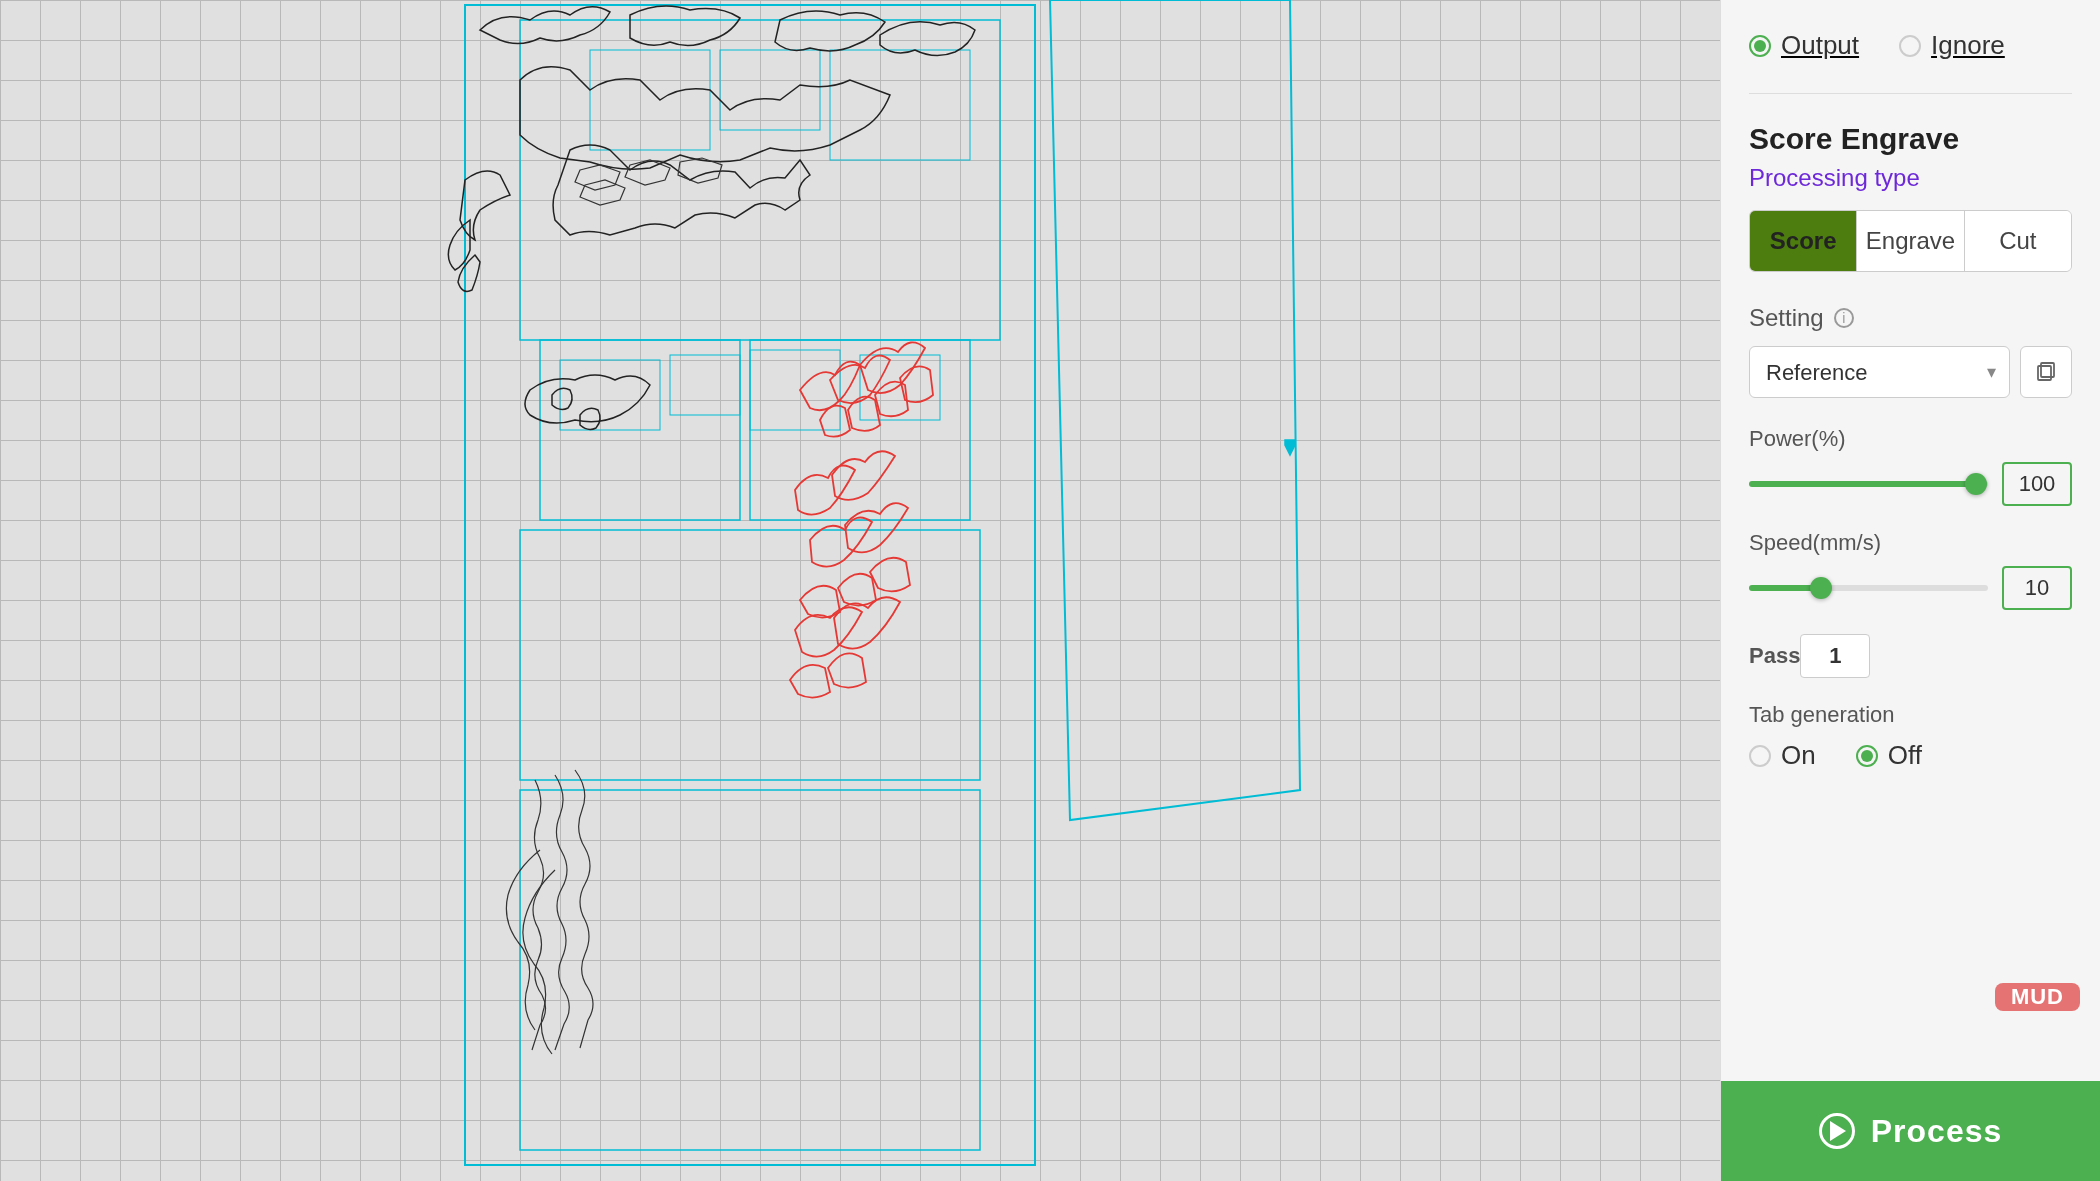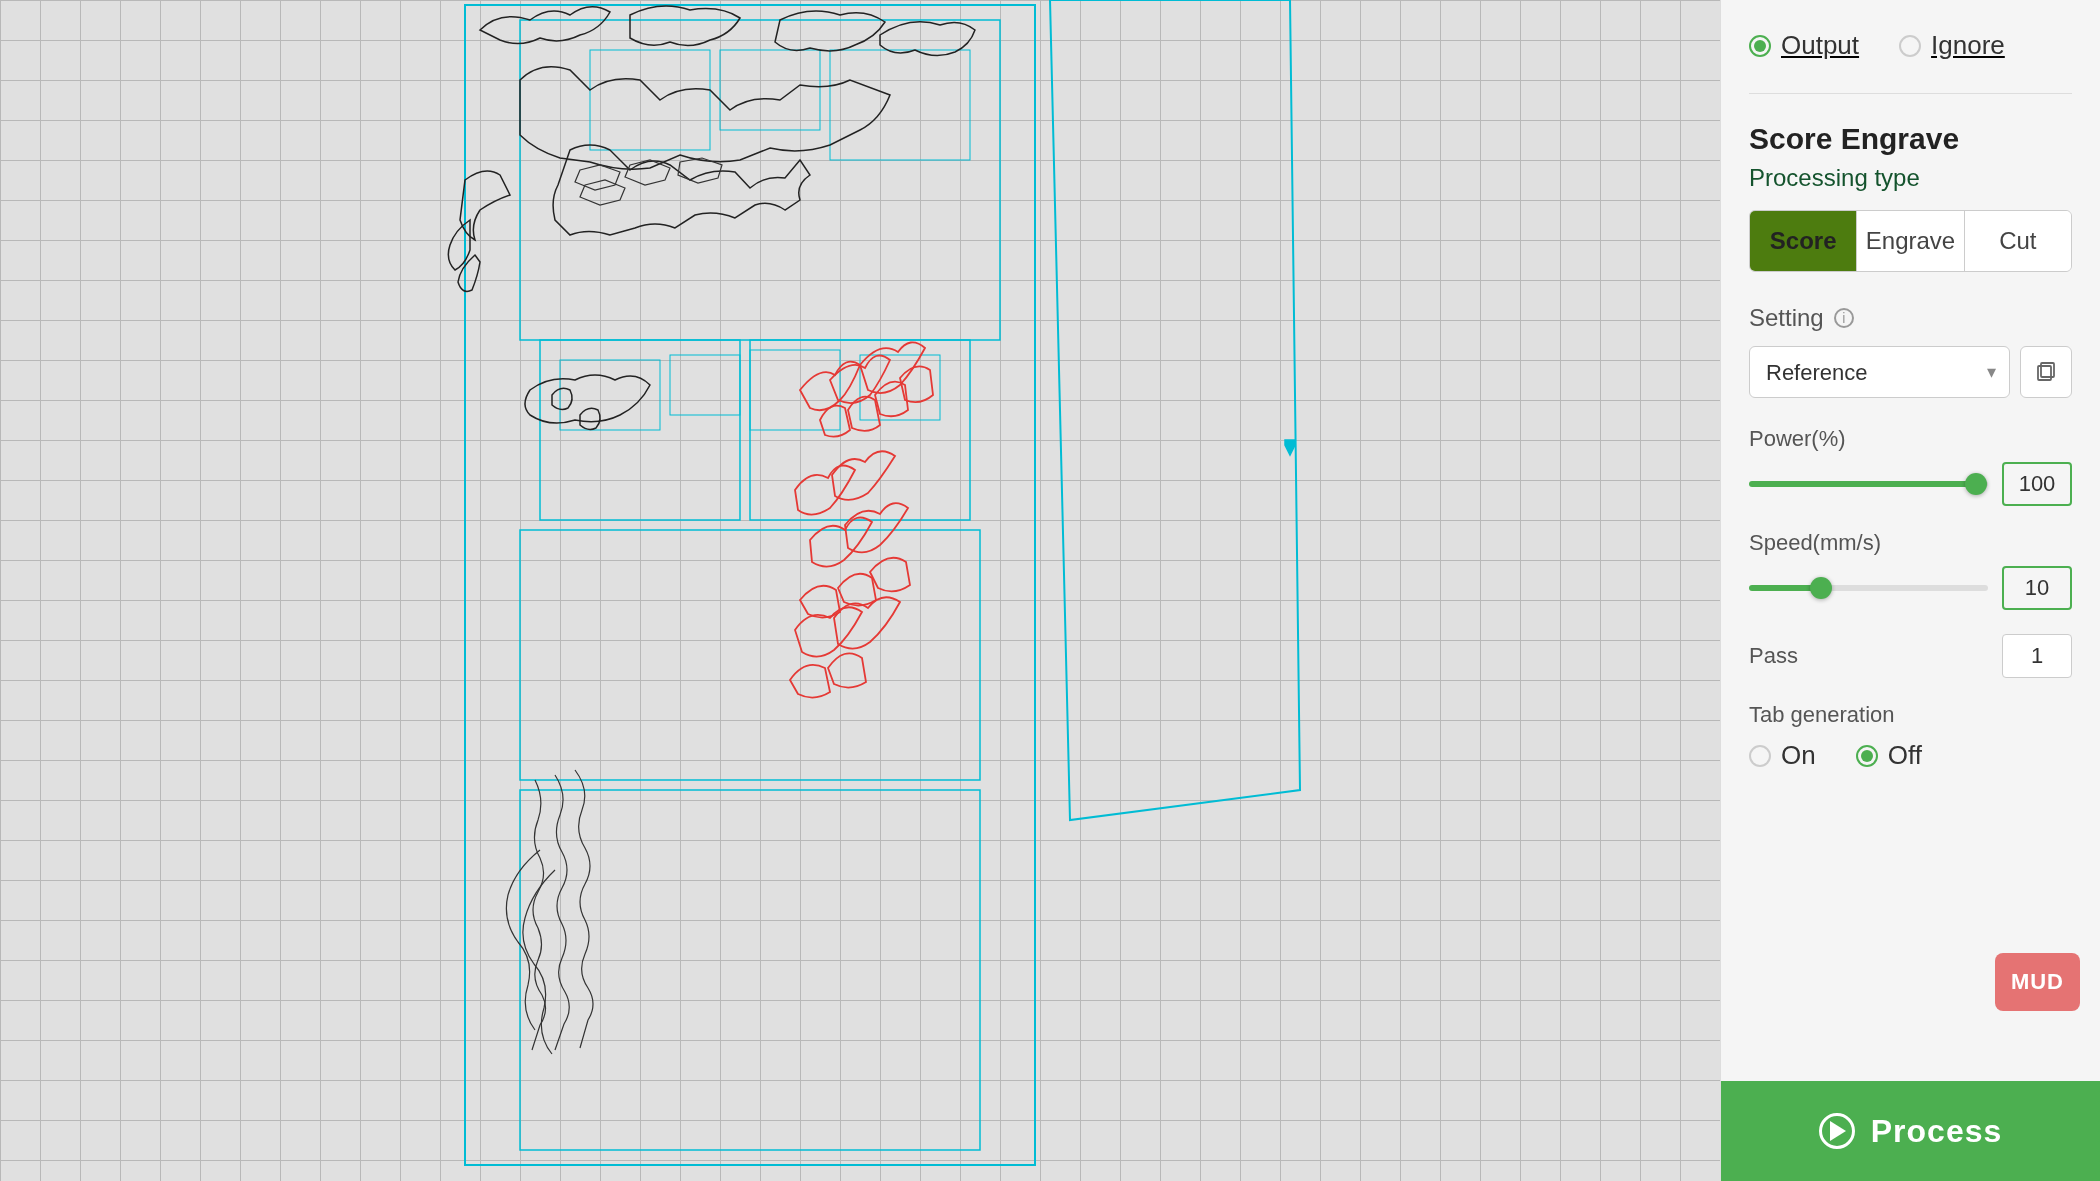--- a/index.html
+++ b/index.html
@@ -93,21 +93,21 @@
     }
 
     .radio-label {
       font-size: 26px;
       color: #333;
     }
 
     
     .section-label {
       font-size: 24px;
-      color: #14532d;
+      color: #6d28d9;
       margin-bottom: 18px;
     }
 
     .processing-type-row {
       display: flex;
       gap: 0;
       margin-bottom: 32px;
       border: 1px solid #ccc;
       border-radius: 6px;
       overflow: hidden;
@@ -274,22 +274,23 @@
       color: #333;
       display: flex;
       align-items: center;
       justify-content: center;
     }
 
     
     .pass-row {
       display: flex;
       align-items: center;
-      justify-content: space-between;
+      justify-content: flex-start;
       margin-bottom: 24px;
+      font-weight: bold;
     }
 
     .pass-label {
       font-size: 22px;
       color: #555;
     }
 
     .pass-value {
       width: 70px;
       height: 44px;
@@ -359,21 +360,21 @@
       margin-left: 3px;
     }
 
     
     .mud-badge {
       position: absolute;
       right: 20px;
       bottom: 70px;
       background: #e57373;
       border-radius: 8px;
-      padding: 16px 16px;
+      padding: 1px 16px;
       font-size: 22px;
       font-weight: bold;
       color: white;
       letter-spacing: 1px;
     }
 
     
     .panel-divider {
       height: 1px;
       background: #ddd;

